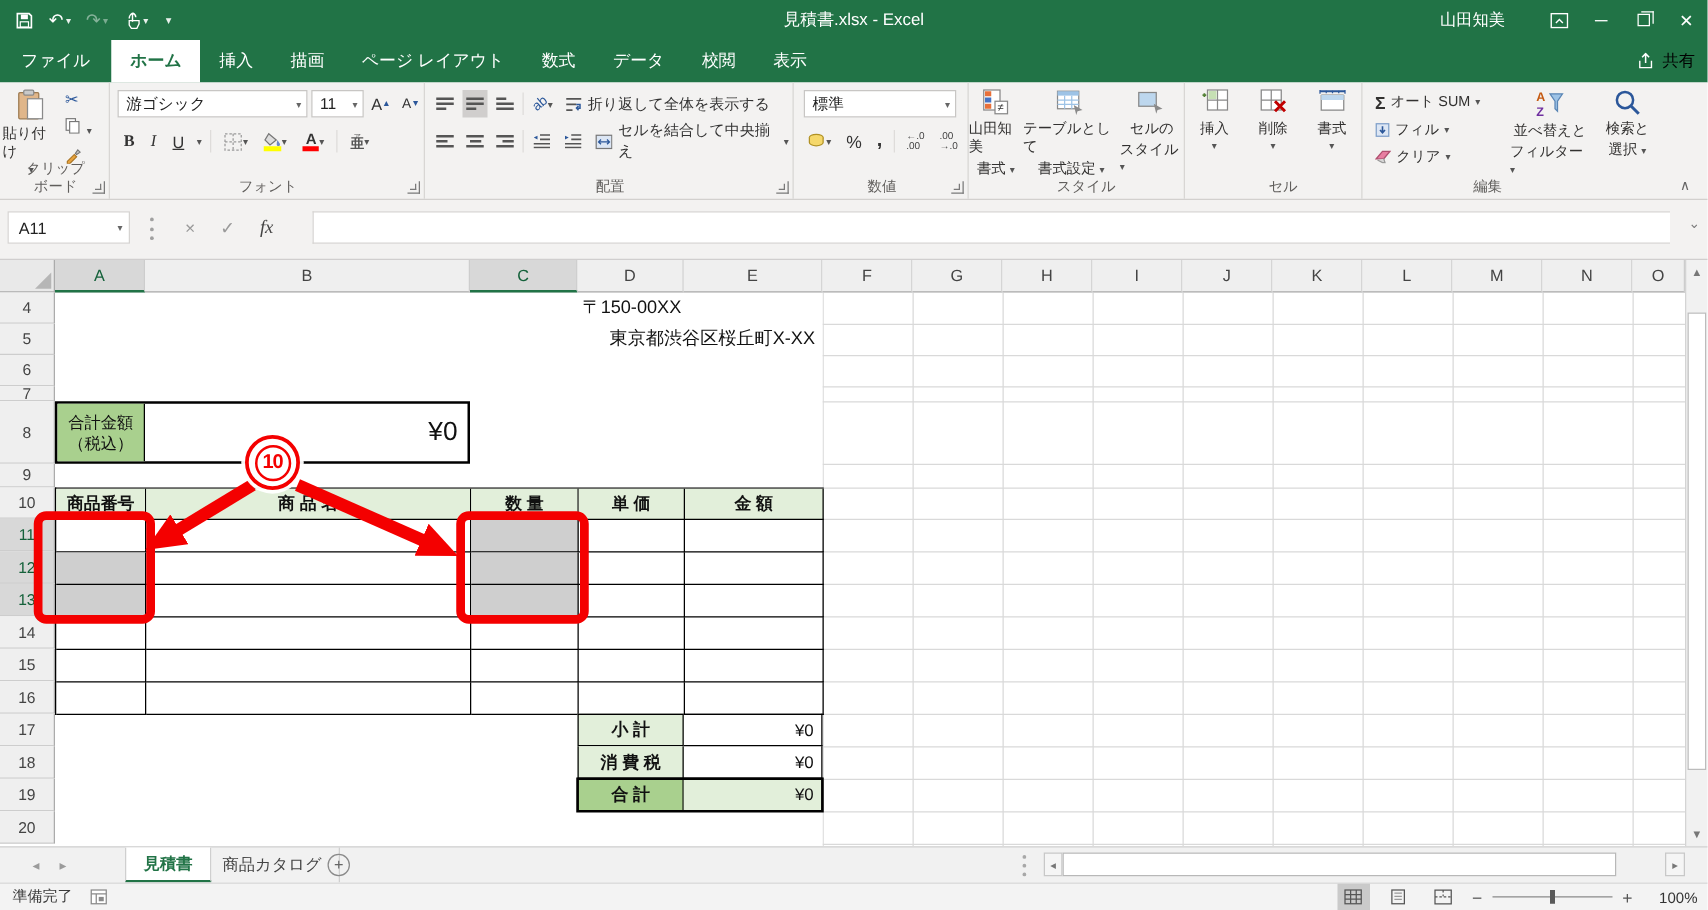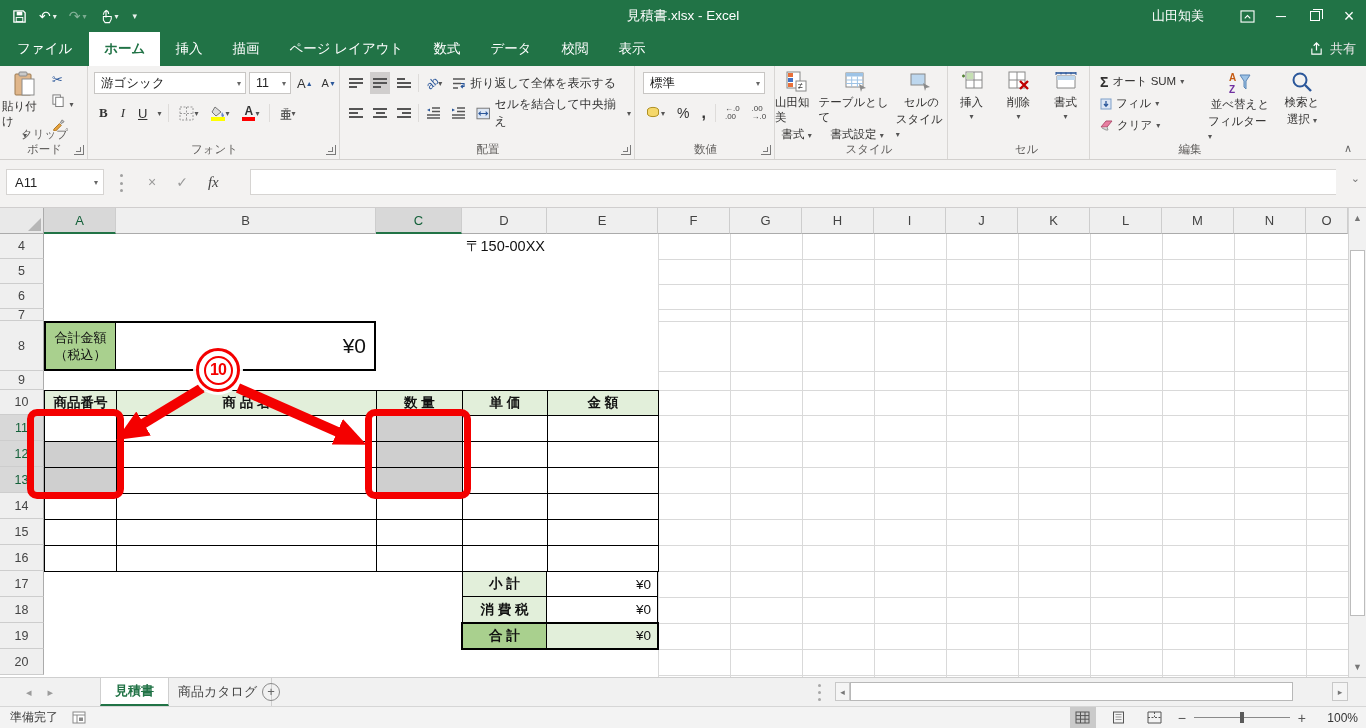--- a/index.html
+++ b/index.html
@@ -19,21 +19,21 @@
   .tb-min { font-size:14px; }
   .restore { width:10px; height:10px; border:1px solid #fff; position:relative; }
   .restore:before { content:""; position:absolute; left:2px; top:-3px; width:9px; height:9px; border:1px solid #fff; border-bottom:none; border-left:none; }
 
   
   .tabrow { position:absolute; left:0; top:32px; width:1366px; height:34px; background:#217346; display:flex; align-items:stretch; }
   .rtab { color:#fff; font-size:13.5px; padding:0 15px; display:flex; align-items:center; }
   .rtab.file { padding:0 17px; }
   .rtab.active { background:#fff; color:#217346; font-weight:bold; }
   .tab-search { display:flex; align-items:center; color:#fff; font-size:13px; margin-left:18px; gap:7px; }
-  .share-btn { position:absolute; right:10px; top:0; height:34px; display:flex; align-items:center; gap:6px; color:#e5e5e5; font-size:13px; }
+  .share-btn { position:absolute; right:10px; top:0; height:34px; display:flex; align-items:center; gap:6px; color:#000000; font-size:13px; }
 
   
   .ribbon { position:absolute; left:0; top:66px; width:1366px; height:94px; background:#f3f2f1; border-bottom:1px solid #d2d0ce; display:flex; }
   .rgroup { position:relative; height:93px; border-right:1px solid #d8d6d4; flex:none; }
   .glabel { position:absolute; bottom:2px; left:0; right:14px; text-align:center; font-size:11.5px; color:#605e5c;margin-left:16px; }
   .launcher { position:absolute; right:3px; bottom:4px; width:10px; height:10px; border-right:1.5px solid #7a7a7a; border-bottom:1.5px solid #7a7a7a; }
   .launcher:before { content:""; position:absolute; right:1px; bottom:1px; width:4px; height:4px; border-right:1.5px solid #7a7a7a; border-bottom:1.5px solid #7a7a7a; transform:translate(-1px,-1px); }
   .bigbtn { display:flex; flex-direction:column; align-items:center; justify-content:flex-start; font-size:11.5px; color:#323130; padding-top:5px; gap:2px; }
   .dda { font-size:8px; color:#555; }
   .combo { background:#fff; border:1px solid #c8c6c4; height:22px; display:flex; align-items:center; font-size:12.5px; color:#222; padding-left:6px; }
@@ -583,20 +583,21 @@
   <div class="rh sel" style="top:259px;height:26px;">13</div>
   <div class="rh" style="top:285px;height:26px;">14</div>
   <div class="rh" style="top:311px;height:26px;">15</div>
   <div class="rh" style="top:337px;height:26px;">16</div>
   <div class="rh" style="top:363px;height:26px;">17</div>
   <div class="rh" style="top:389px;height:26px;">18</div>
   <div class="rh" style="top:415px;height:26px;">19</div>
   <div class="rh" style="top:441px;height:26px;">20</div>
 
   <div class="gtext" style="left:466px;top:26px;">〒150-00XX</div>
+  <div class="gtext gright" style="left:300px;top:51px;width:352px;">東京都渋谷区桜丘町X-XX</div>
 
   <div class="totalblk">
     <div class="tl">
       <span>合計金額</span>
       <span>（税込）</span>
     </div>
     <div class="tv">¥0</div>
   </div>
 
   <div class="items">

